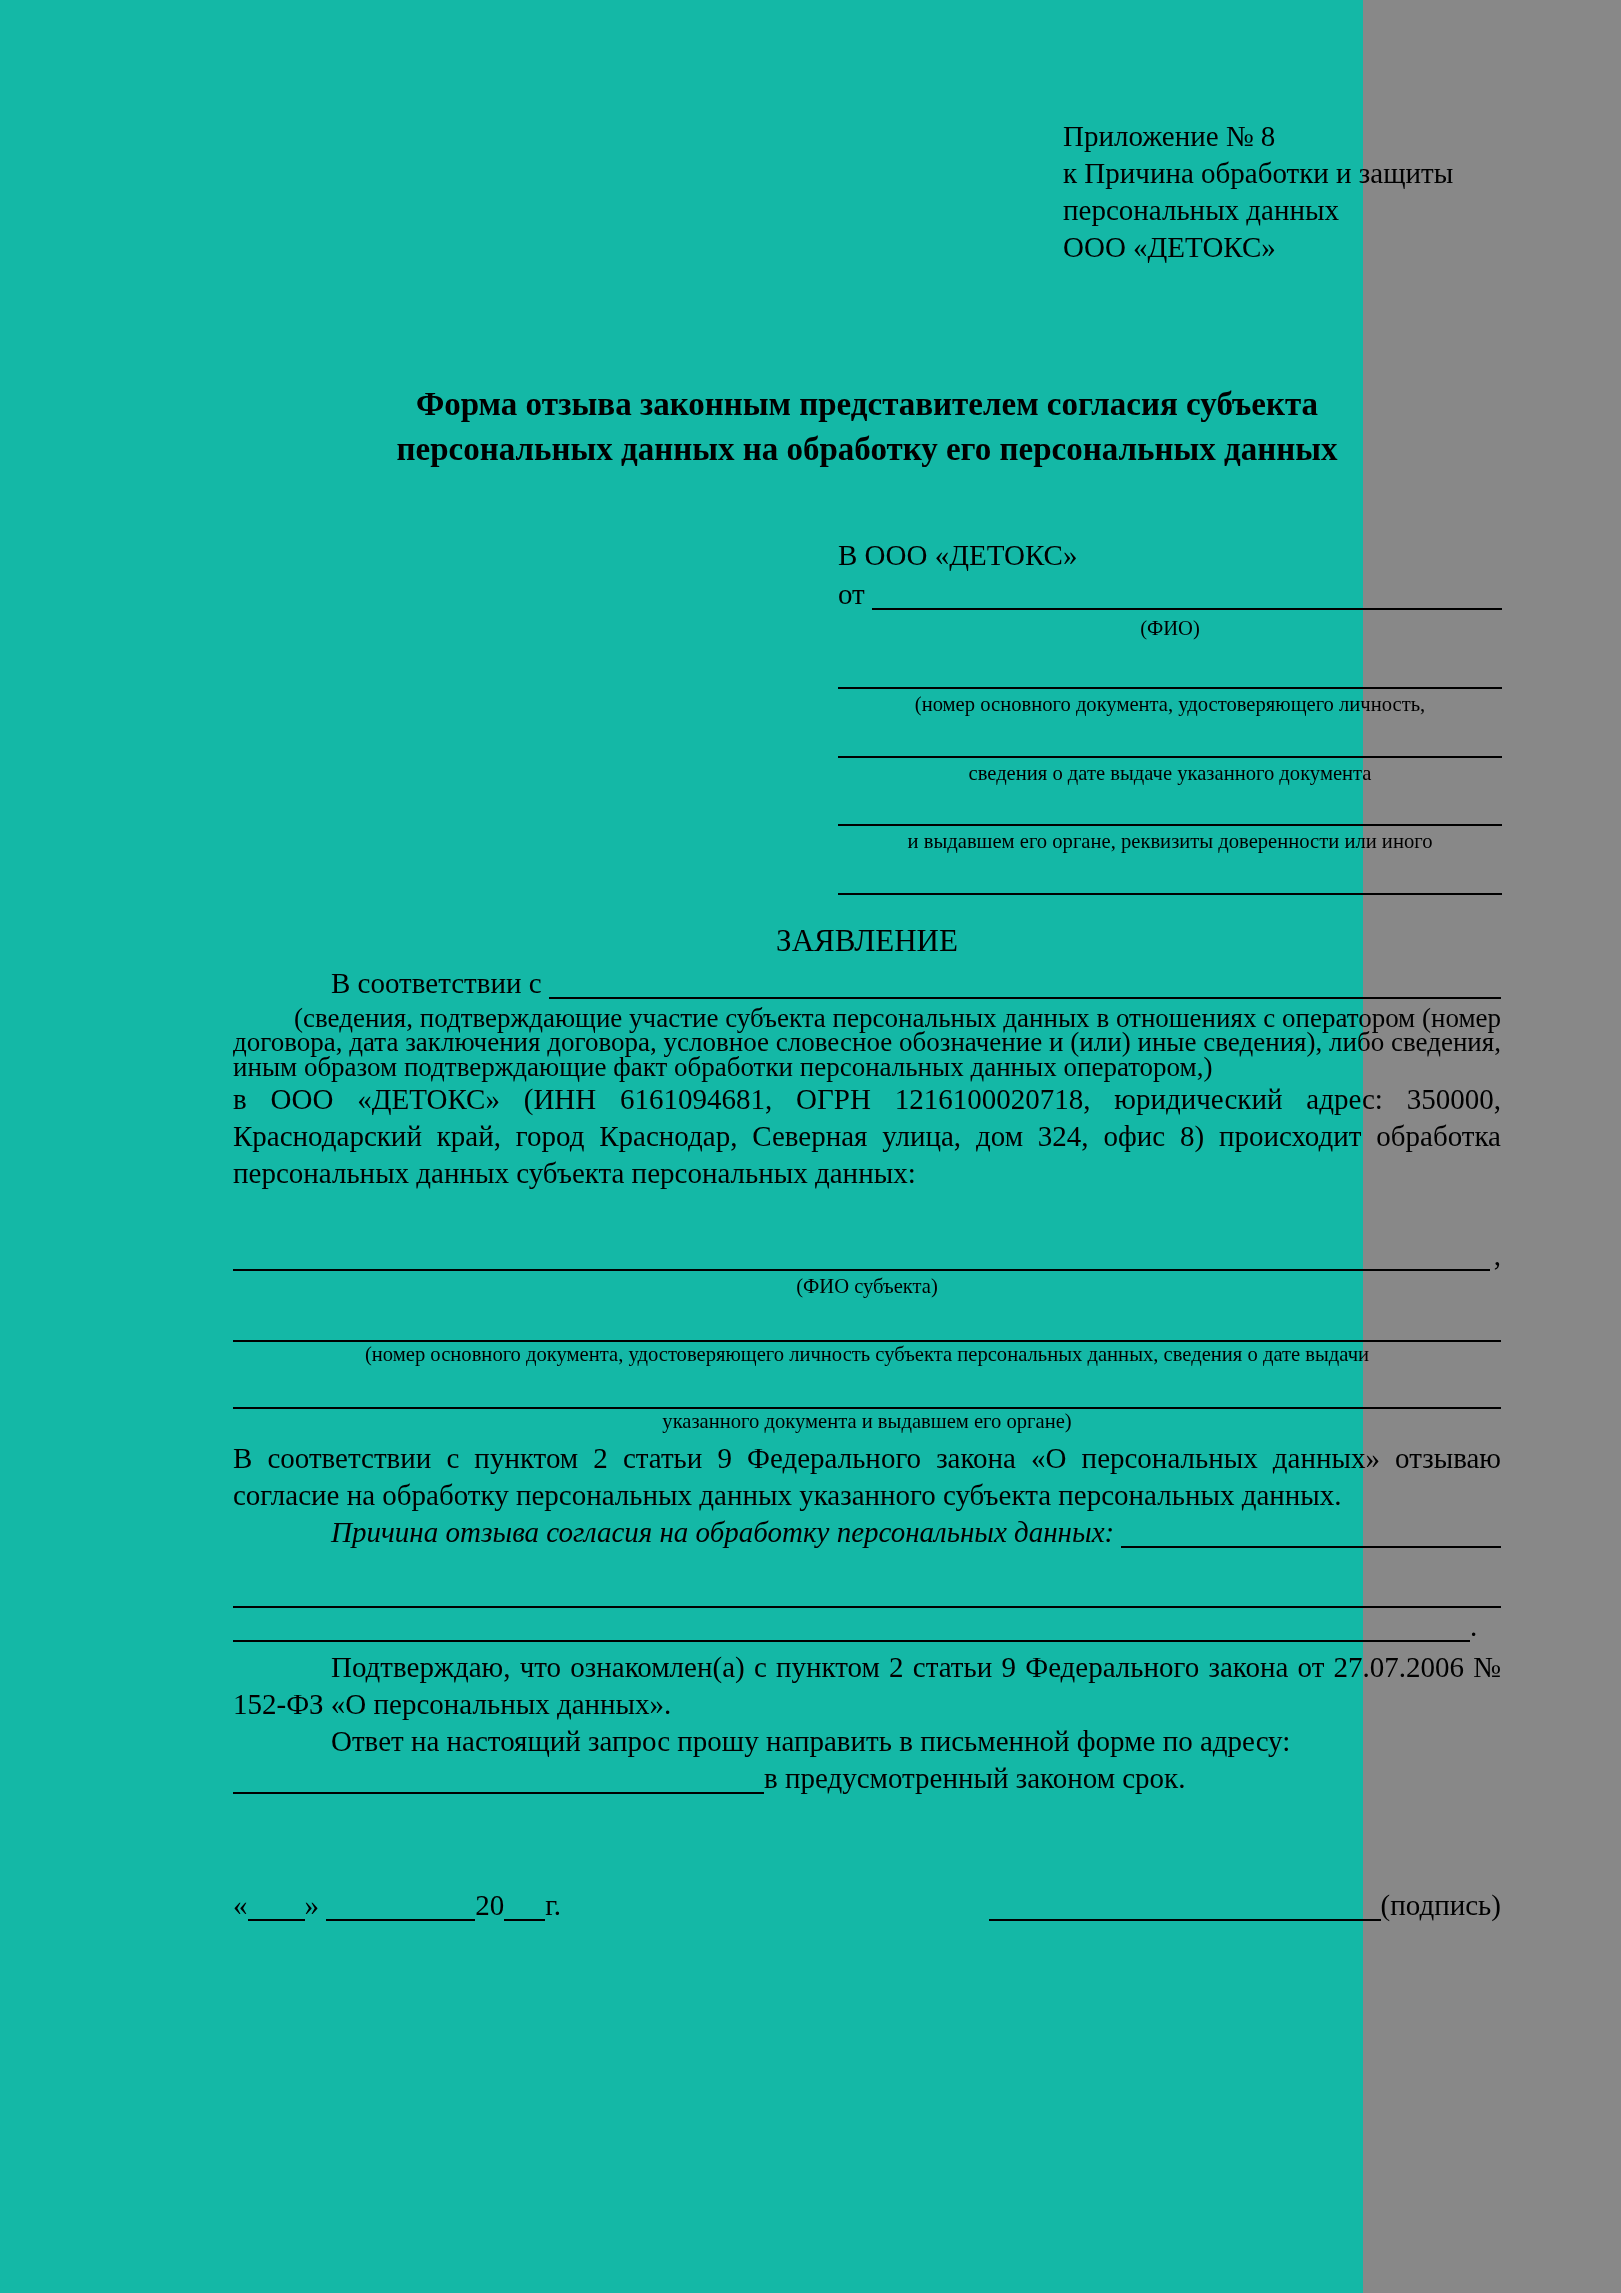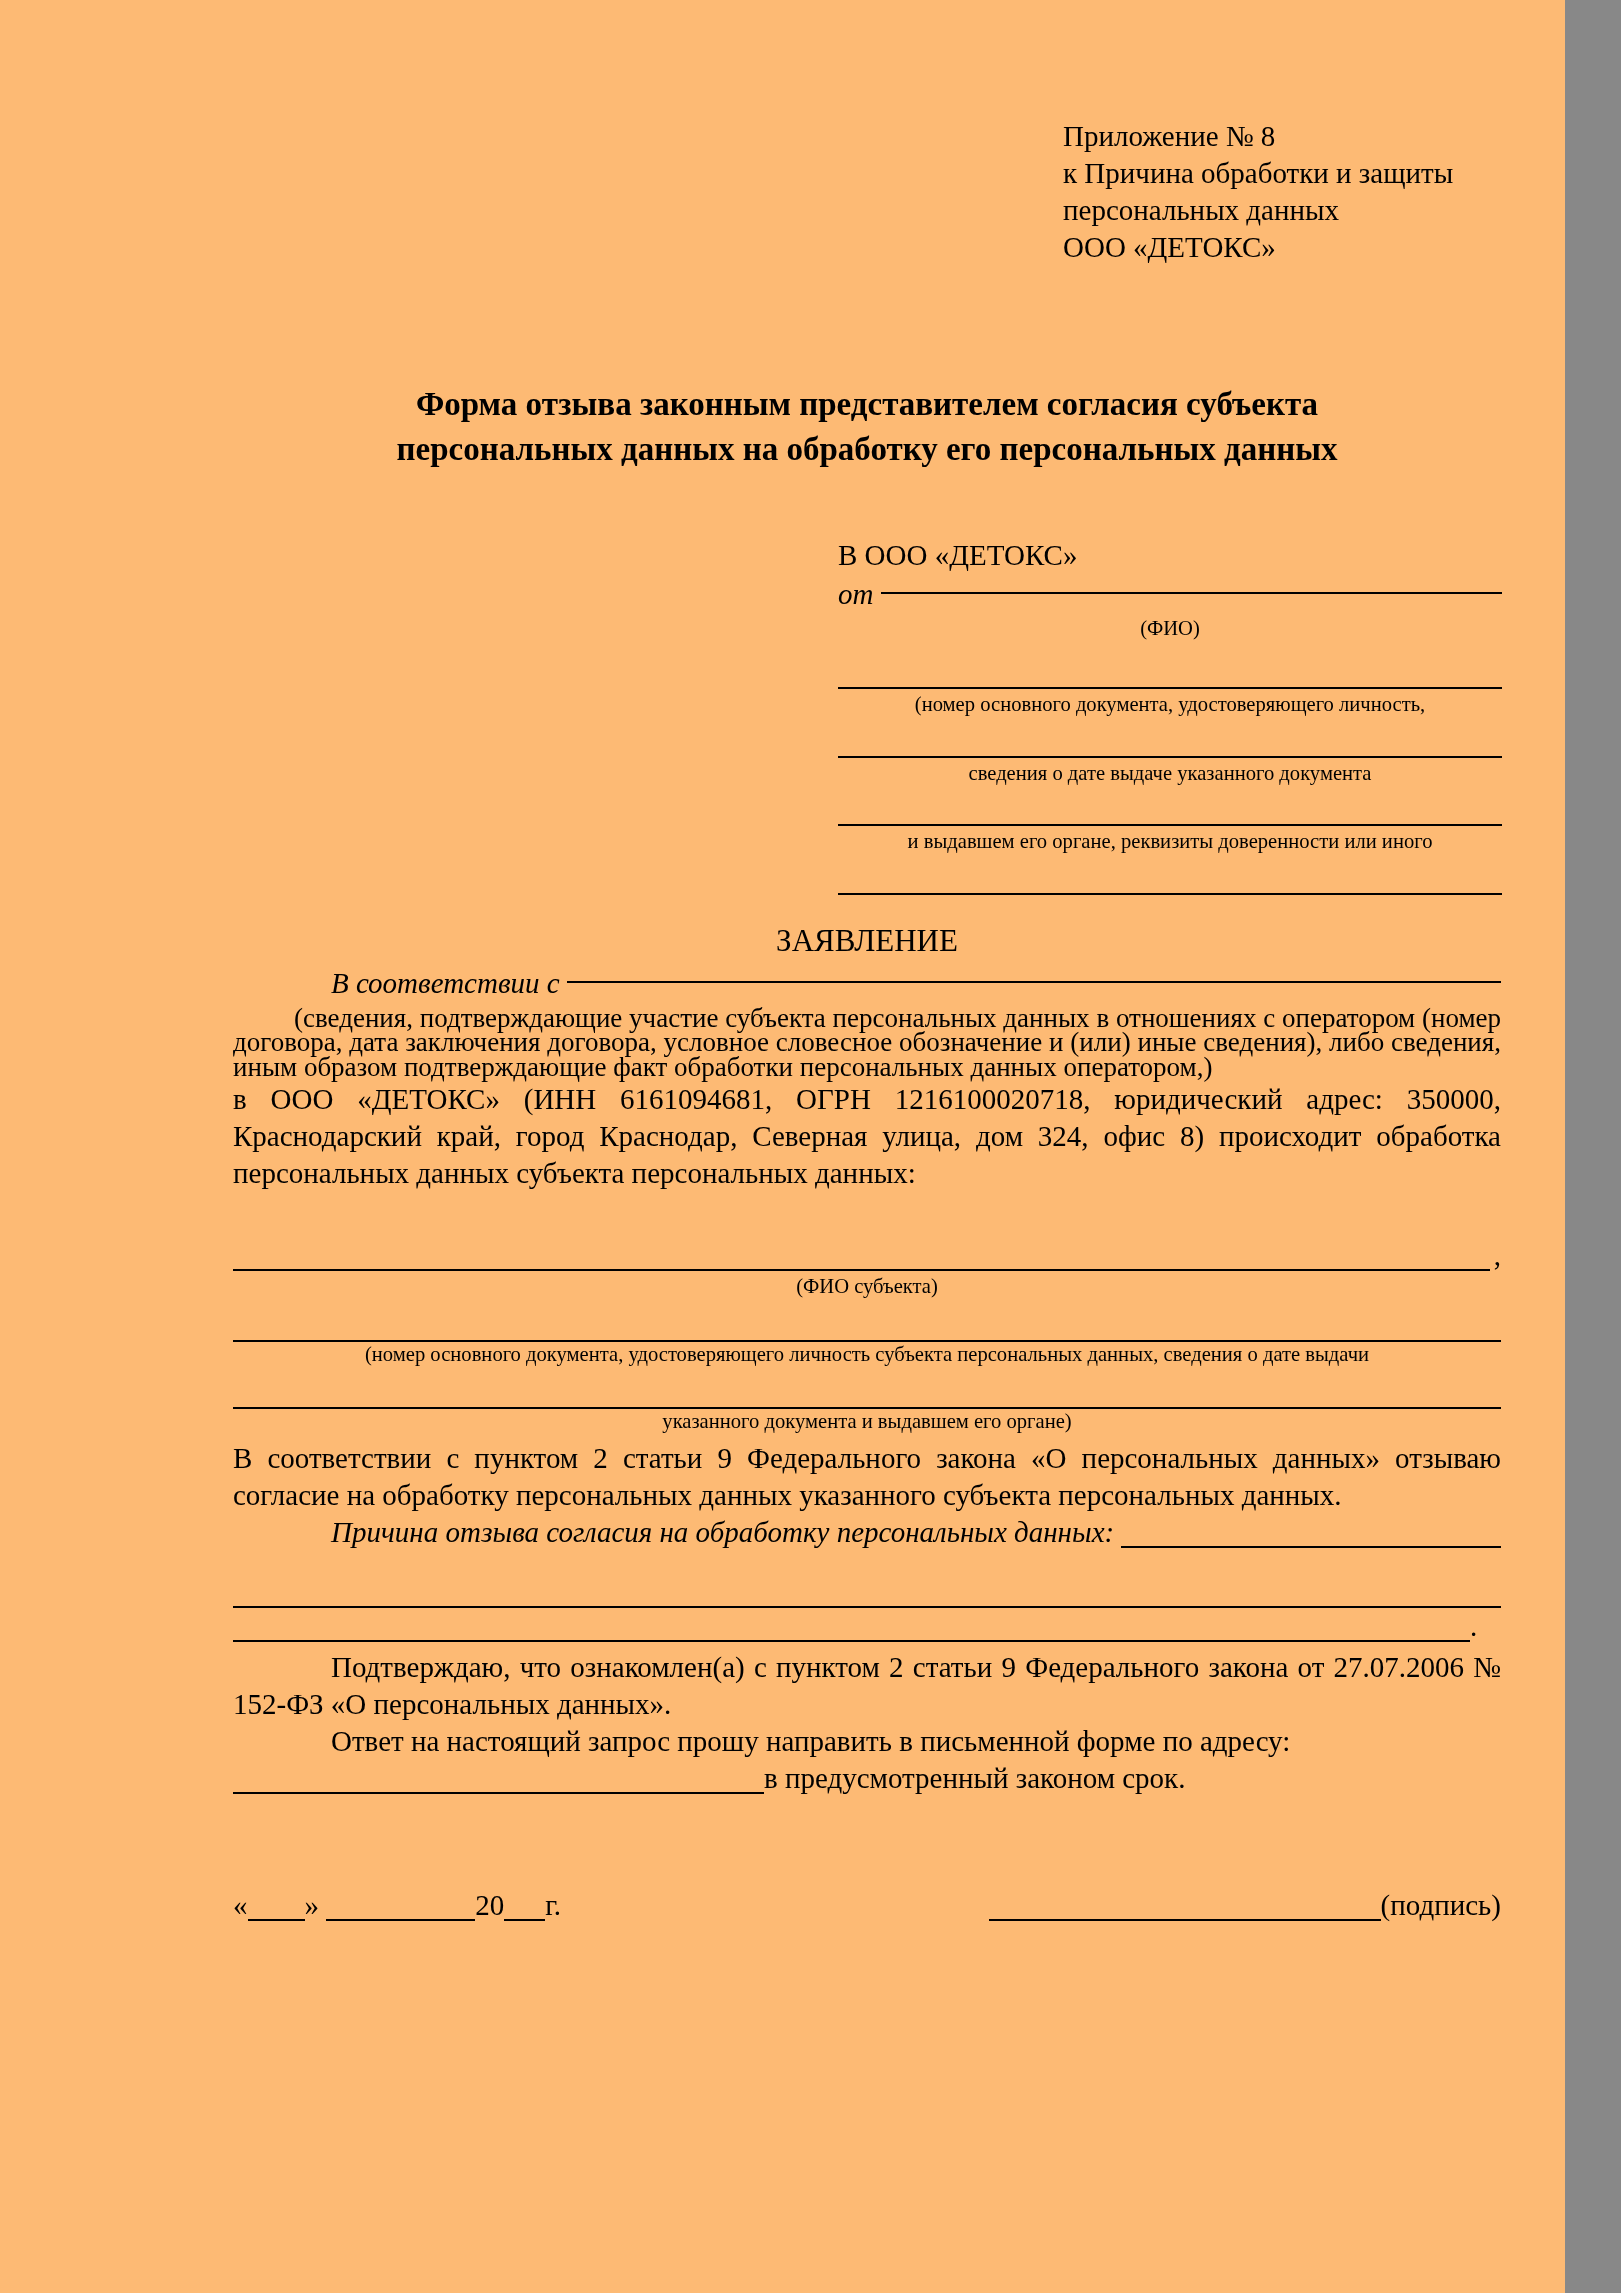--- a/index.html
+++ b/index.html
@@ -1,21 +1,21 @@
 <!DOCTYPE html>
 <html lang="ru"><head>
 <meta charset="utf-8">
 <style>
   * { margin: 0; padding: 0; box-sizing: border-box; }
   html, body { background: #888; }
   body { width: 1621px; }
   .page {
-    width: 1565px;
+    width: 1363px;
     height: 2294px;
-    background: #fdba74;
+    background: #14b8a6;
     color: #000000;
     font-family: "Liberation Serif", "DejaVu Serif", serif;
     font-size: 29px;
     line-height: 37px;
     padding: 118px 120px 0 233px;
     position: relative;
   }
   .content { width: 1268px; }
 
   
@@ -26,21 +26,21 @@
   .title {
     margin-top: 116px;
     text-align: center;
     font-weight: bold;
     font-size: 33px;
     line-height: 45px;
   }
 
   
   .addr { margin-left: 605px; width: 664px; margin-top: 65px; }
-  .row { display: flex; align-items: center; font-style: italic; }
+  .row { display: flex; align-items: flex-end; }
   .row .lbl { white-space: pre; }
   .fill { flex: 1 1 auto; border-bottom: 2.9px solid #000; margin-bottom: 2.9px; }
   .cap {
     font-size: 20.6px;
     line-height: 24.5px;
     text-align: center;
   }
   .addr .field { border-bottom: 2.9px solid #000; height: 41px; }
   .addr .f1 { height: 49px; }
   .addr .cap { margin-top: 2.9px; }

